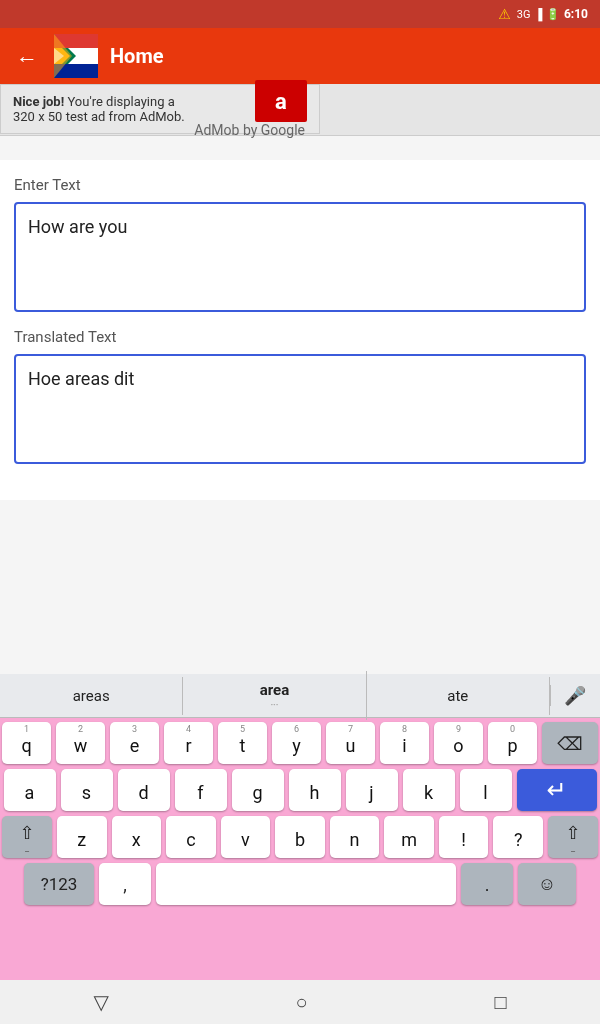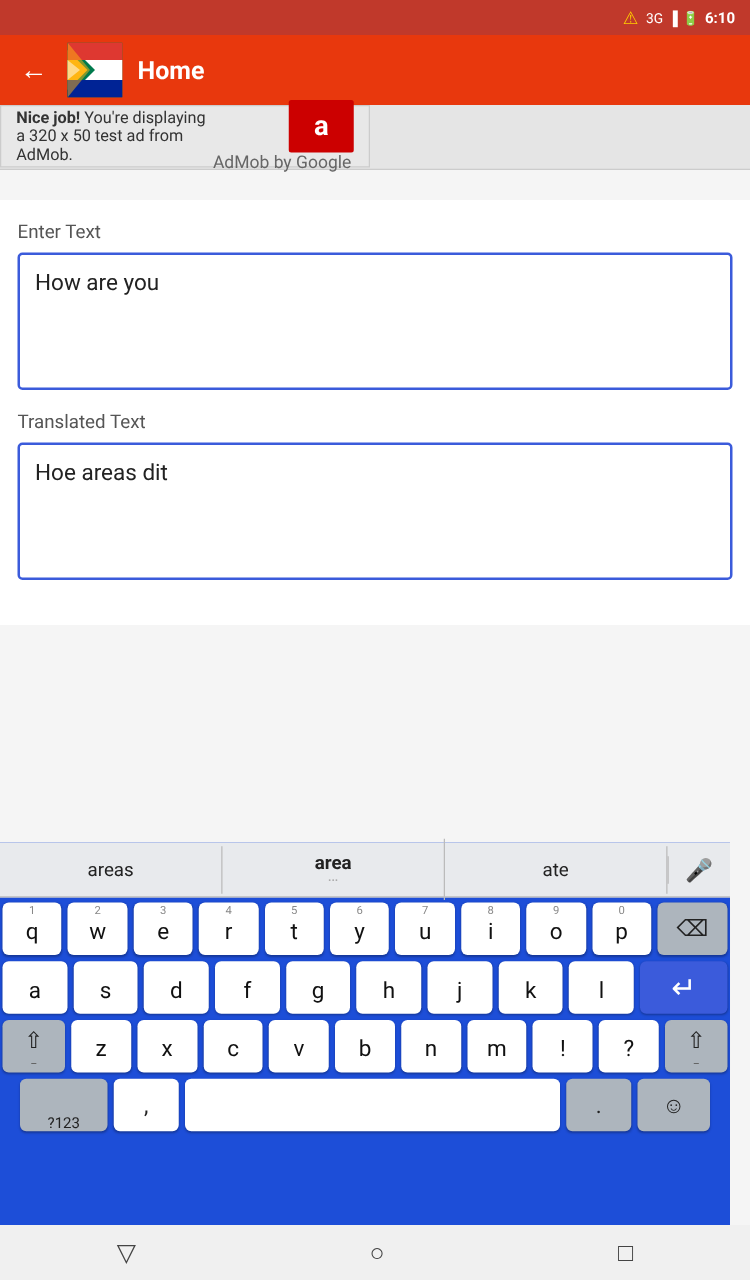--- a/index.html
+++ b/index.html
@@ -58,21 +58,21 @@
       font-weight: bold;
     }
 
     
     .ad-banner {
       background: #e8e8e8;
       height: 50px;
       display: flex;
       align-items: center;
       padding: 0 12px;
-      width: 296px;
+      width: 320px;
       border: 1px solid #ccc;
     }
     .ad-text {
       font-size: 13px;
       color: #333;
       flex: 1;
     }
     .ad-text strong {
       font-weight: bold;
     }
@@ -179,22 +179,22 @@
       cursor: pointer;
       width: 220px;
       text-align: center;
     }
 
     
     .keyboard {
       position: absolute;
       bottom: 44px;
       left: 0;
-      right: 16px;
-      background: #1d4ed8;
+      right: 0;
+      background: #f9a8d4;
       height: 306px;
     }
 
     .keyboard-suggestions {
       background: #e8eaed;
       height: 44px;
       display: flex;
       align-items: center;
       border-bottom: 1px solid #bbb;
     }
@@ -292,22 +292,21 @@
     .key-space {
       background: white;
       flex: 5;
       max-width: 300px;
     }
 
     .key-num-switch {
       background: #adb5bd;
       min-width: 58px;
       max-width: 70px;
-      font-size: 12px;
-      justify-content: flex-end;
+      font-size: 17px;
     }
 
     .key-emoji {
       background: #adb5bd;
       min-width: 50px;
       max-width: 58px;
     }
 
     .key-period {
       background: #adb5bd;

